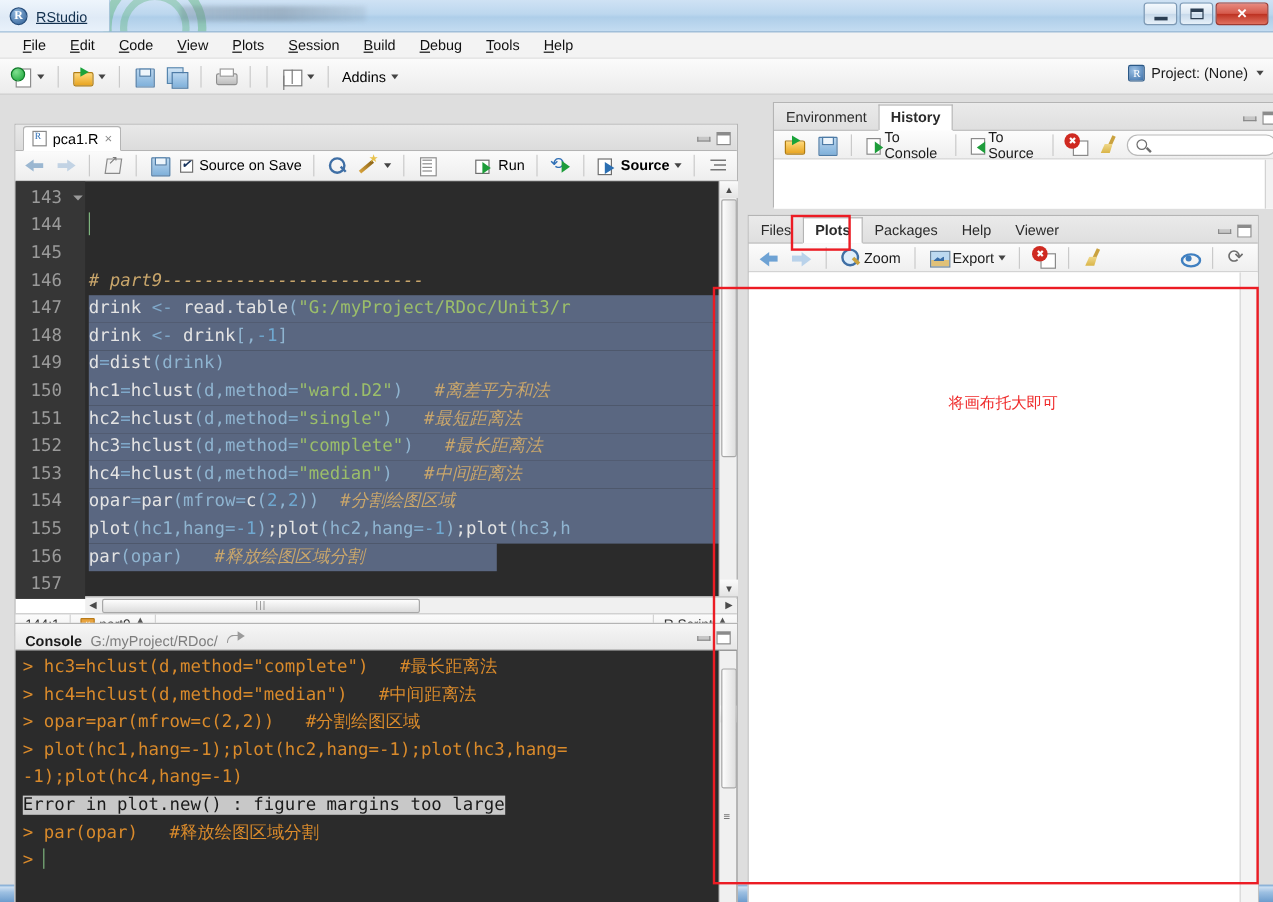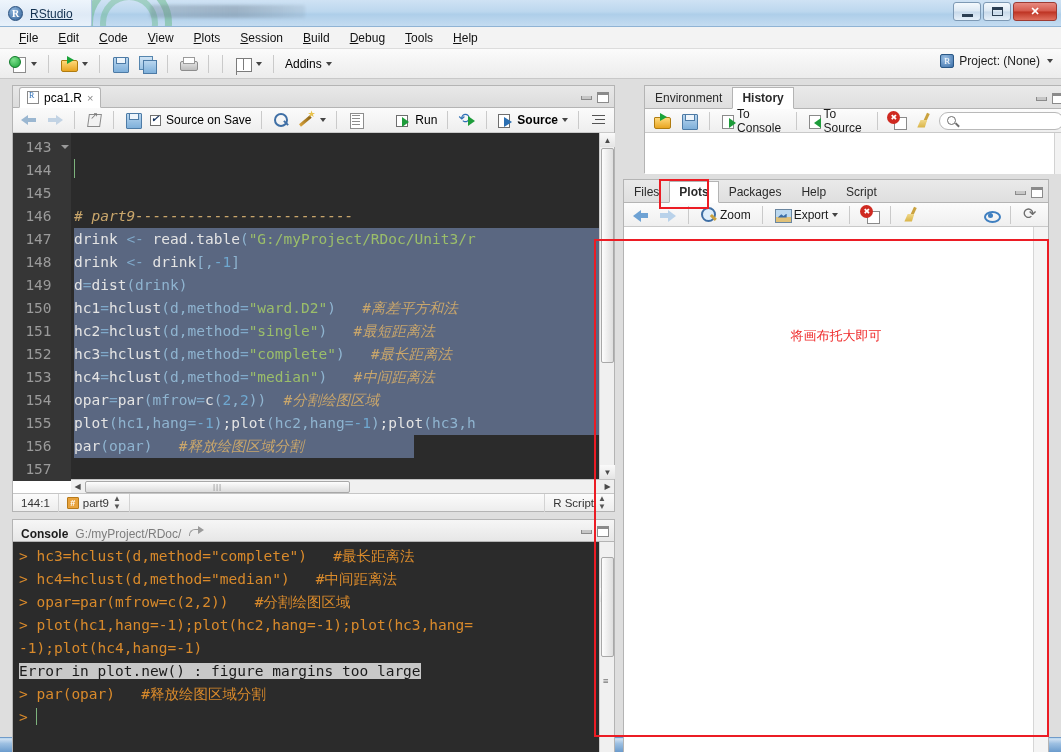--- a/index.html
+++ b/index.html
@@ -246,21 +246,21 @@
 
   .panel-toolbar {
     height: 24px; display:flex; align-items:center; gap:3px; padding: 0 5px;
     background: linear-gradient(180deg,#fcfcfc,#efefef);
     border-bottom: 1px solid #c9c9c9;
     font-size: 12px;
   }
   .panel-toolbar .tlabel { color:#1b1b1b; }
 
   
-  #editor-panel { left: 12px; top: 6px; width: 603px; height: 427px; }
+  #editor-panel { left: 12px; top: 24px; width: 603px; height: 427px; }
   #editor-tabbar {
     display:flex; align-items:flex-end; height: 22px;
     background: linear-gradient(180deg,#e8e8e8,#dcdcdc);
     border-bottom: 1px solid #b4b4b4; position: relative;
   }
   .srctab {
     display:flex;align-items:center;gap:5px;
     background:#fff;border:1px solid #b4b4b4;border-bottom:1px solid #fff;
     margin:0 0 -1px 6px;padding:2px 7px;height:21px;font-size:12px;
     border-radius: 3px 3px 0 0;
@@ -676,21 +676,21 @@
         </div>
       </div>
     </div>
 
     <div class="panel" id="plots-panel">
       <div class="panel-tabs">
         <div class="ptab">Files</div>
         <div class="ptab active" style="position:relative;">Plots</div>
         <div class="ptab">Packages</div>
         <div class="ptab">Help</div>
-        <div class="ptab">Script</div>
+        <div class="ptab">Viewer</div>
         <div class="panel-minmax">
           <i class="mm-min"></i>
           <i class="mm-max"></i>
         </div>
       </div>
       <div class="panel-toolbar">
         <div class="tbtn">
             <span class="ico ico-arrow-lb"></span>
           </div>
         <div class="tbtn">

